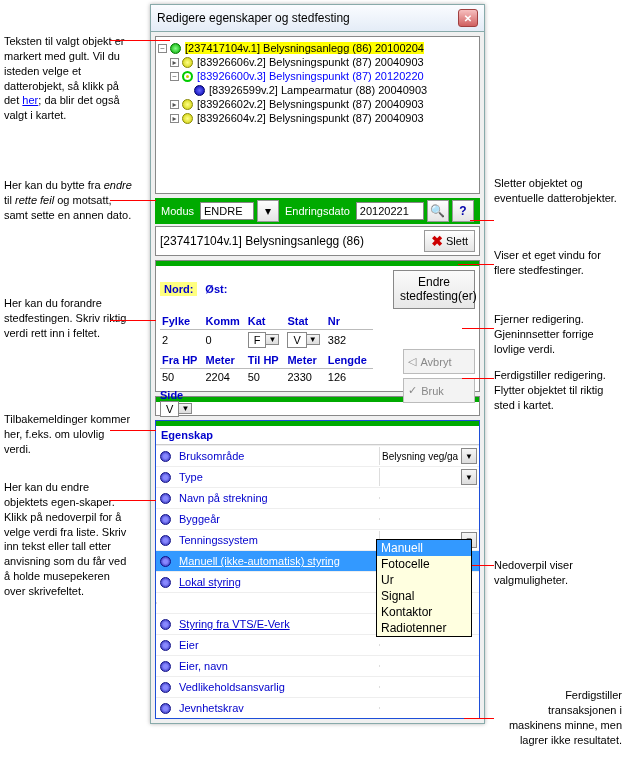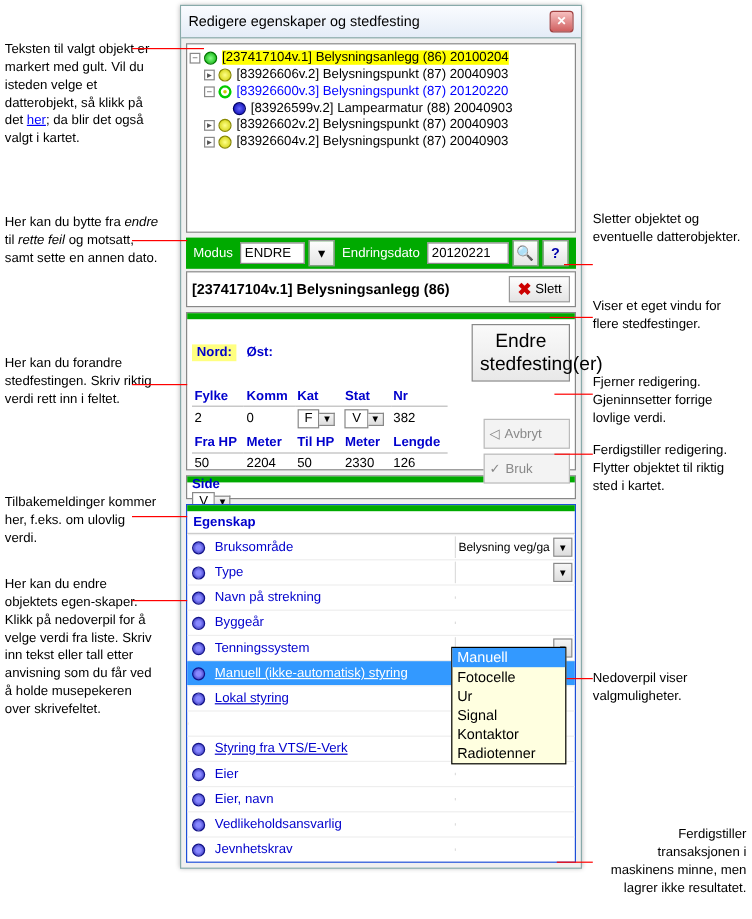--- a/index.html
+++ b/index.html
@@ -122,21 +122,21 @@
     background: linear-gradient(#fefefe,#e4e4e4);
     display: inline-flex;
     align-items: center; justify-content: center;
     font-size: 12px;
   }
   .obj-header {
     display:flex; align-items:center; justify-content:space-between;
     background:#fff; border:1px solid #888;
     padding:3px 4px; margin-top:2px;
   }
-  .obj-header .title { font-weight: bold; font-size: 12px; }
+  .obj-header .title { font-weight: normal; font-size: 12px; }
   .btn {
     border:1px solid #999;
     background:linear-gradient(#fefefe,#e4e4e4);
     padding:2px 6px;
     display:inline-flex;
     align-items:center;
     gap:3px;
     font-size:11px;
   }
   .btn .x { color:#c00; font-weight:bold; font-size:14px; }
@@ -148,21 +148,21 @@
   }
   .top-green-strip { height:5px; background:#0a0; margin:-4px -4px 4px -4px; }
   .coord-row { display:flex; align-items:center; gap:8px; }
   .coord-row .lbl { color:#0000cc; font-weight:bold; }
   .coord-row .nord { background:#ffff80; padding:1px 4px; }
   .endre-sted {
     border:1px solid #888;
     background:linear-gradient(#fafafa,#e8e8e8);
     padding:4px 6px;
     text-align:center;
-    font-size:16px;
+    font-size:12px;
     line-height:1.2;
     width:82px;
   }
   table.stedf {
     border-collapse: collapse;
     margin-top:6px;
     font-size:11px;
     width:auto;
   }
   table.stedf th {

